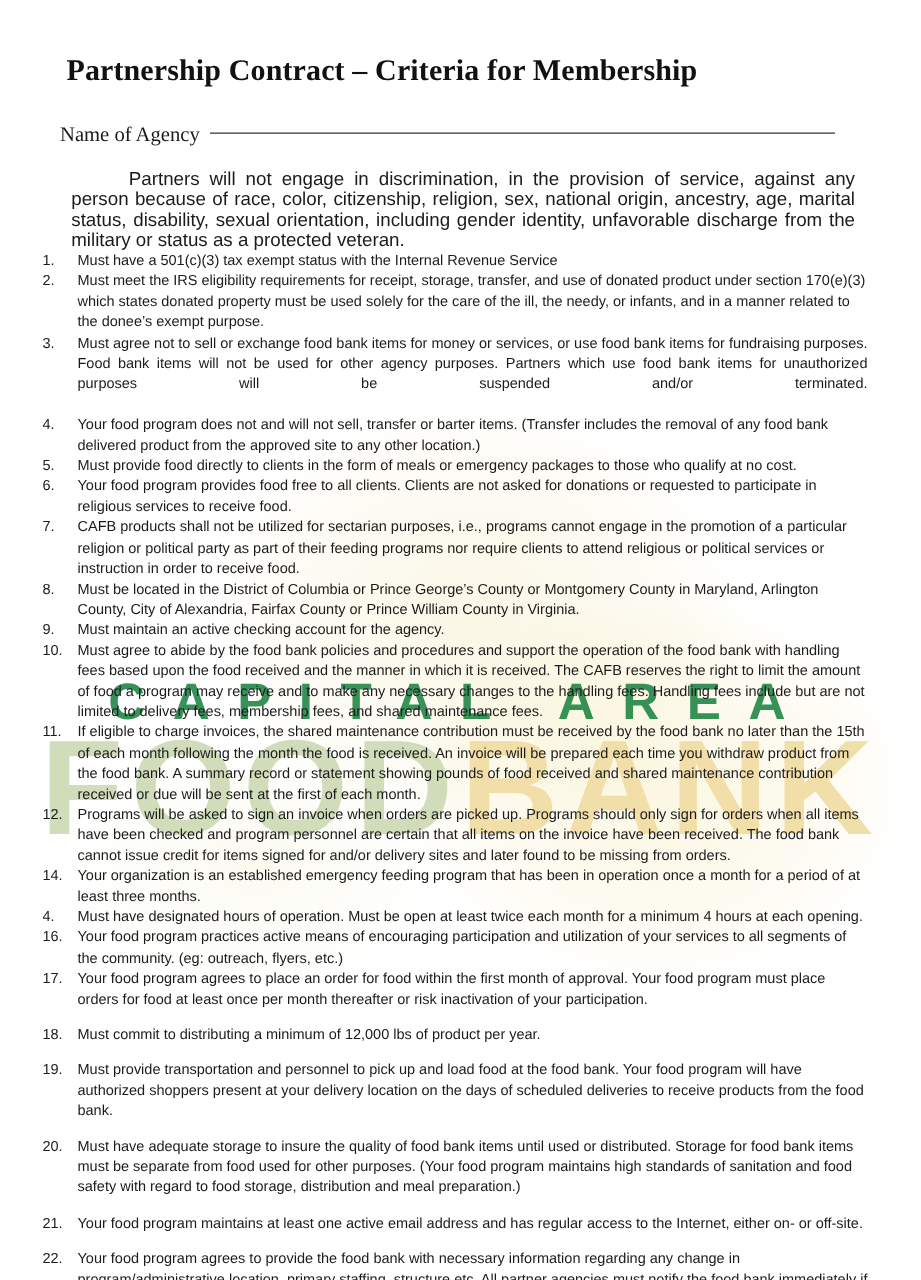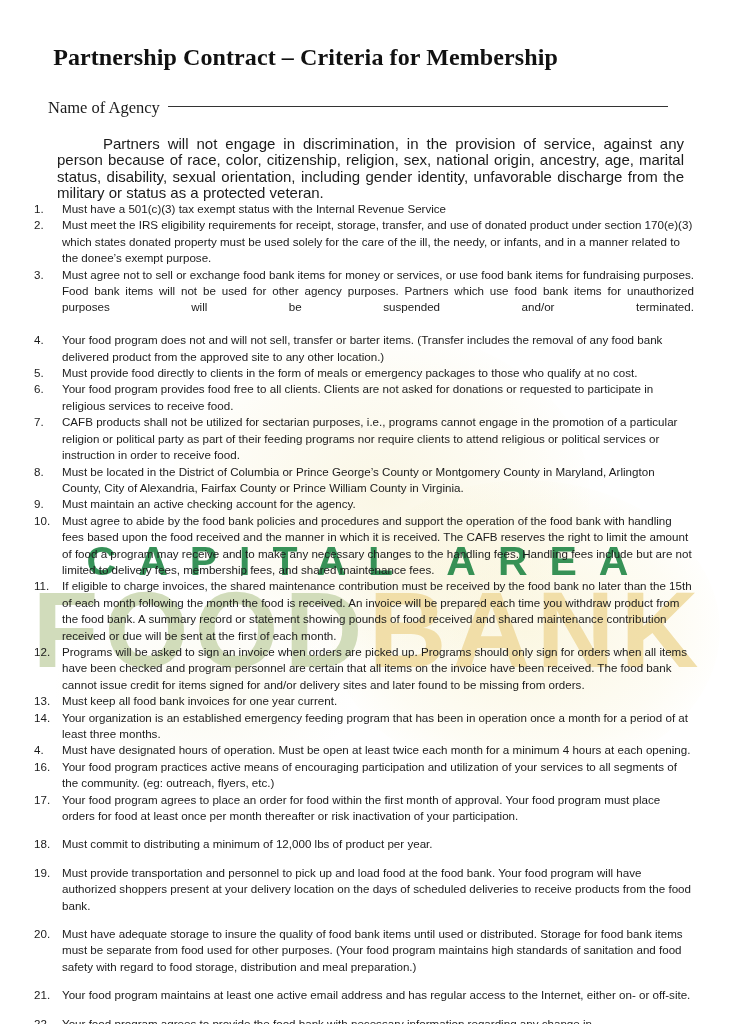--- a/index.html
+++ b/index.html
@@ -235,24 +235,20 @@
         </div>
       <div class="item">
           <span class="num">11.</span>
           <span class="txt">If eligible to charge invoices, the shared maintenance contribution must be received by the food bank no later than the 15th of each month following the month the food is received.  An invoice will be prepared each time you withdraw product from the food bank.  A summary record or statement showing pounds of food received and shared maintenance contribution received or due will be sent at the first of each month.</span>
         </div>
       <div class="item">
           <span class="num">12.</span>
           <span class="txt">Programs will be asked to sign an invoice when orders are picked up. Programs should only sign for orders when all items have been checked and program personnel are certain that all items on the invoice have been received.  The food bank cannot issue credit for items signed for and/or delivery sites and later found to be missing from orders.</span>
         </div>
       <div class="item">
-          <span class="num">13.</span>
-          <span class="txt">Must keep all food bank invoices for one year current.</span>
-        </div>
-      <div class="item">
           <span class="num">14.</span>
           <span class="txt">Your organization is an established emergency feeding program that has been in operation once a month for a period of at least three months.</span>
         </div>
       <div class="item">
           <span class="num">4.</span>
           <span class="txt">Must have designated hours of operation.  Must be open at least twice each month for a minimum 4 hours at each opening.</span>
         </div>
       <div class="item">
           <span class="num">16.</span>
           <span class="txt">Your food program practices active means of encouraging participation and utilization of your services to all segments of the community. (eg: outreach, flyers, etc.)</span>

